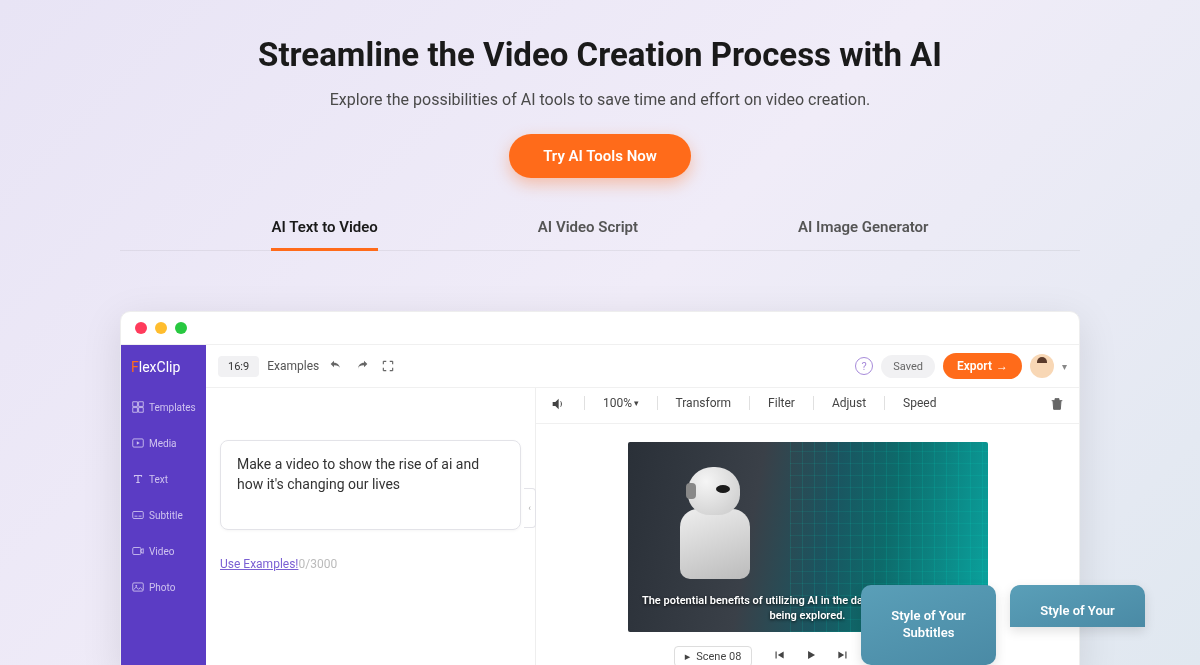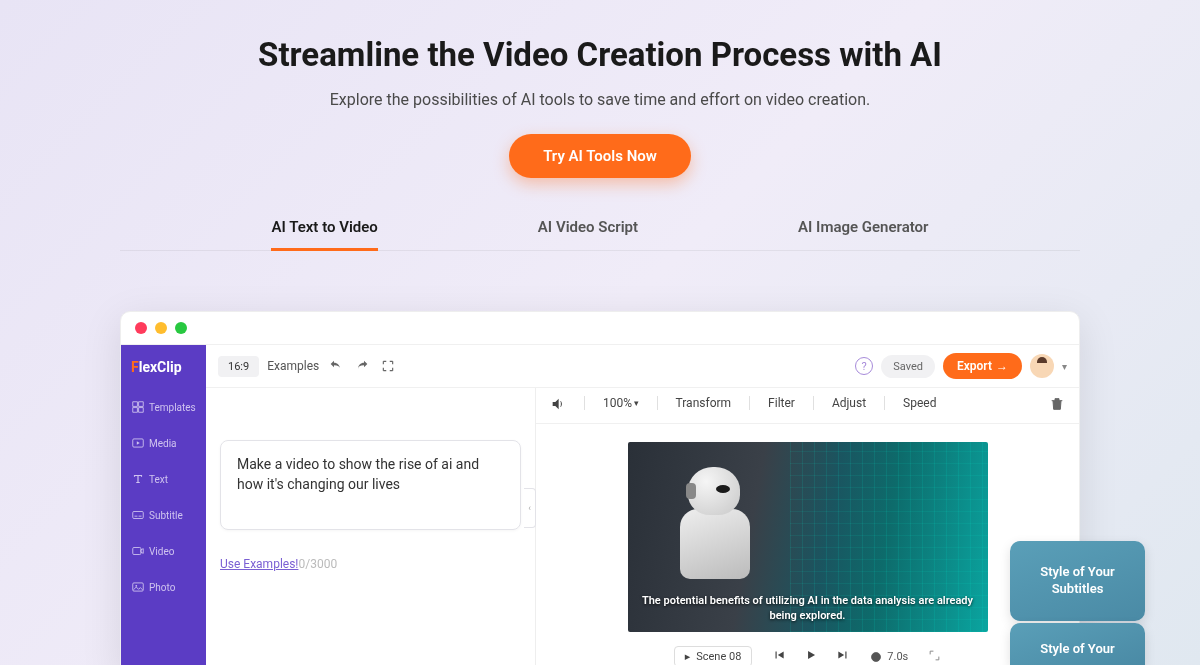--- a/index.html
+++ b/index.html
@@ -17,21 +17,21 @@
 
 .app-window { width: 960px; margin: 60px auto 0; background: #fff; border-radius: 10px 10px 0 0; box-shadow: 0 10px 40px rgba(0,0,0,0.1); overflow: hidden; position: relative; border: 1px solid #eee; }
 .traffic-lights { padding: 10px 14px; display: flex; gap: 8px; border-bottom: 1px solid #f0f0f0; }
 .dot { width: 12px; height: 12px; border-radius: 50%; }
 .dot.red { background: #ff3b5c; }
 .dot.yellow { background: #ffbd2e; }
 .dot.green { background: #28c840; }
 
 .app-body { display: flex; height: 330px; }
 .sidebar { width: 85px; background: #5b3cc4; color: #cfc3ef; display: flex; flex-direction: column; }
-.logo { color: #fff; font-size: 14px; font-weight: 700; padding: 14px 10px; }
+.logo { color: #fff; font-size: 14px; font-weight: 400; padding: 14px 10px; }
 .logo .f { color: #ff6b1a; }
 .side-item { display: flex; align-items: center; gap: 4px; padding: 11px 10px; font-size: 10px; cursor: pointer; }
 .side-item svg { width: 14px; height: 14px; flex-shrink: 0; }
 
 .main-area { flex: 1; display: flex; flex-direction: column; background: #fff; }
 .top-bar { display: flex; align-items: center; padding: 8px 12px; gap: 8px; border-bottom: 1px solid #f0f0f0; font-size: 12px; color: #555; }
 .ratio-pill { background: #f1f1f3; padding: 4px 10px; border-radius: 4px; font-size: 11px; color: #333; }
 .top-bar .spacer { flex: 1; }
 .top-icon { width: 18px; height: 18px; display: inline-flex; align-items: center; justify-content: center; color: #666; cursor: pointer; }
 .help-icon { width: 18px; height: 18px; border: 1.5px solid #a78bda; border-radius: 50%; color: #a78bda; display: flex; align-items: center; justify-content: center; font-size: 11px; }
@@ -68,21 +68,21 @@
 .grid-overlay { position: absolute; right: 0; top: 0; width: 55%; height: 100%; background-image: repeating-linear-gradient(90deg, rgba(0,255,220,0.15) 0 1px, transparent 1px 12px), repeating-linear-gradient(0deg, rgba(0,255,220,0.12) 0 1px, transparent 1px 12px); opacity: 0.7; }
 .caption { position: absolute; bottom: 8px; left: 0; right: 0; text-align: center; color: #fff; font-size: 11px; font-weight: 600; padding: 0 14px; line-height: 1.35; text-shadow: 0 1px 3px rgba(0,0,0,0.8); }
 
 .play-bar { display: flex; align-items: center; gap: 20px; margin-top: 14px; font-size: 12px; color: #444; width: 340px; justify-content: center; position: relative; }
 .scene-pill { border: 1px solid #ddd; padding: 3px 10px; border-radius: 4px; font-size: 11px; display: inline-flex; align-items: center; gap: 6px; }
 .play-controls { display: flex; gap: 18px; align-items: center; }
 .play-controls svg { width: 14px; height: 14px; }
 .duration { display: inline-flex; align-items: center; gap: 5px; font-size: 11px; color: #555; }
 .expand { color: #888; }
 
-.side-cards { position: absolute; right: 55px; bottom: 0; display: flex; flex-direction: column; gap: 2px; margin-top: 27px; }
+.side-cards { position: absolute; right: 55px; bottom: 0; display: flex; gap: 14px; margin-top: 27px; }
 .side-card { width: 135px; height: 80px; background: linear-gradient(160deg, #5a9fb8, #4a8aa5); border-radius: 10px; color: #fff; display: flex; align-items: center; justify-content: center; text-align: center; font-size: 13px; font-weight: 600; padding: 10px; line-height: 1.3; box-shadow: 0 4px 12px rgba(0,0,0,0.12); }
 .side-card.partial { height: 42px; align-items: flex-start; padding-top: 18px; border-radius: 10px 10px 0 0; }
 
 svg { fill: currentColor; }
 </style>
 </head>
 <body>
 
 <div class="hero">
   <h1>Streamline the Video Creation Process with AI</h1>

